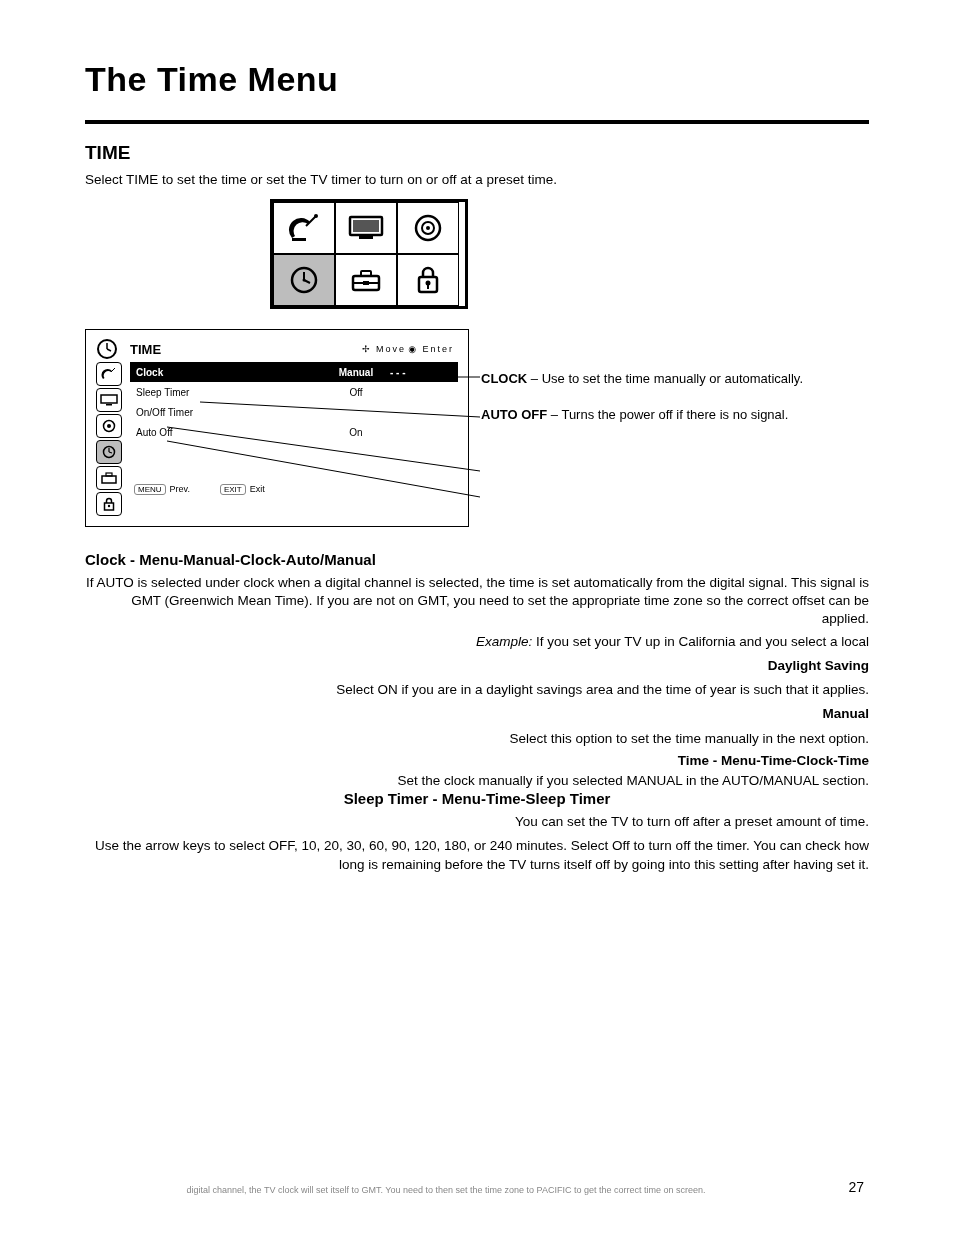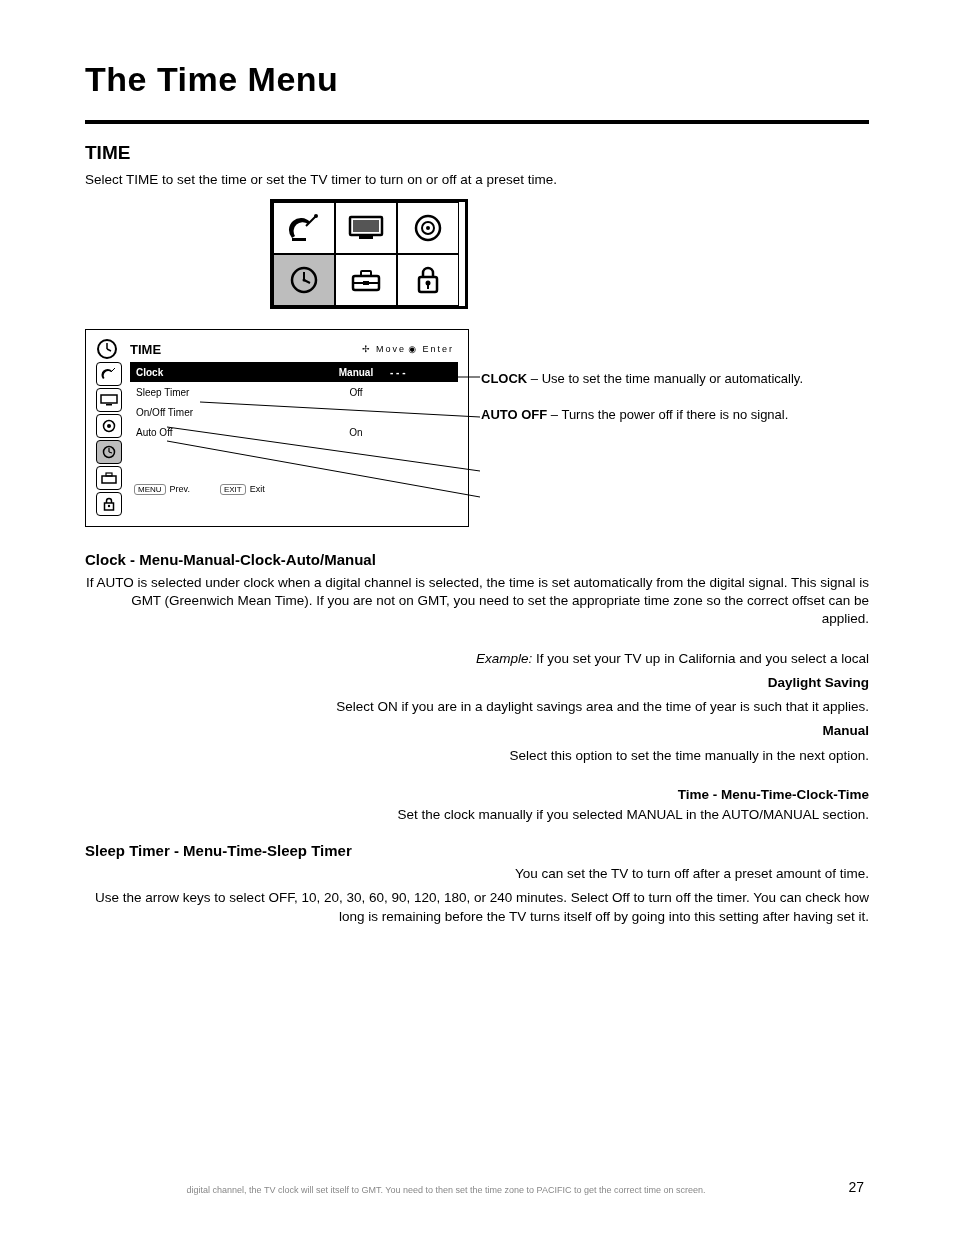--- a/index.html
+++ b/index.html
@@ -174,27 +174,27 @@
     margin-top: 24px;
   }
   .body-text {
     font-size: 13.5px;
     margin-top: 6px;
     line-height: 1.35;
     text-align: right;
   }
   .indented {
     margin-left: 40px;
-    margin-top: 21px;
+    margin-top: 4px;
   }
   .indented.tight { margin-top: 2px; }
   .subh2 {
     font-size: 15px;
     font-weight: bold;
-    margin-top: 18px;
+    text-align: center;
   }
 
   .page-num {
     position: absolute;
     bottom: 40px;
     right: 90px;
     font-size: 14px;
   }
   .footer-note {
     position: absolute;

